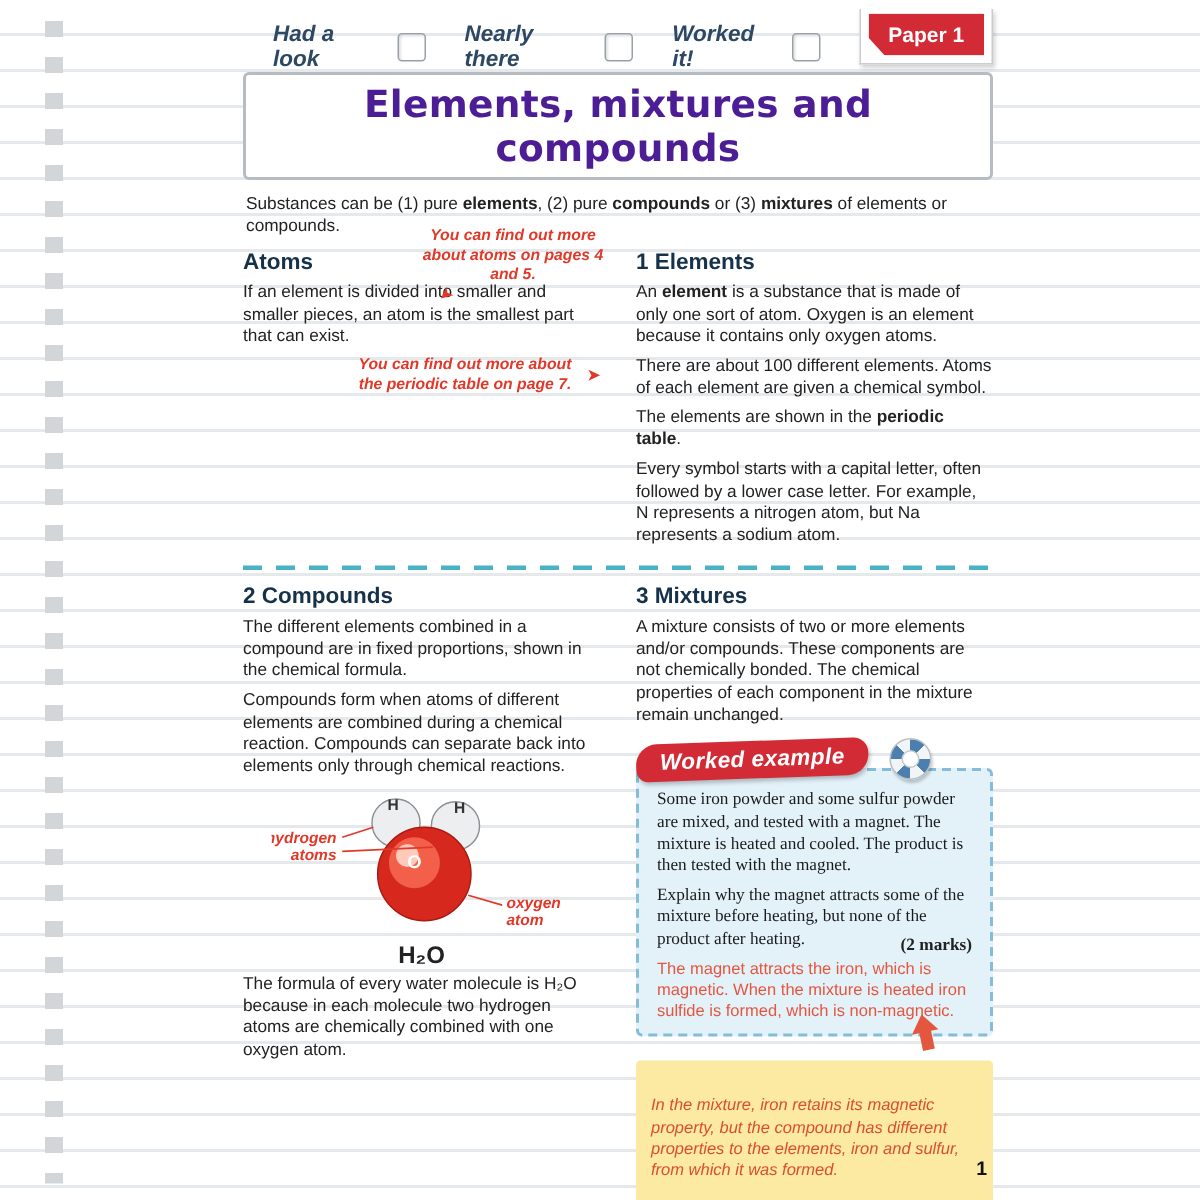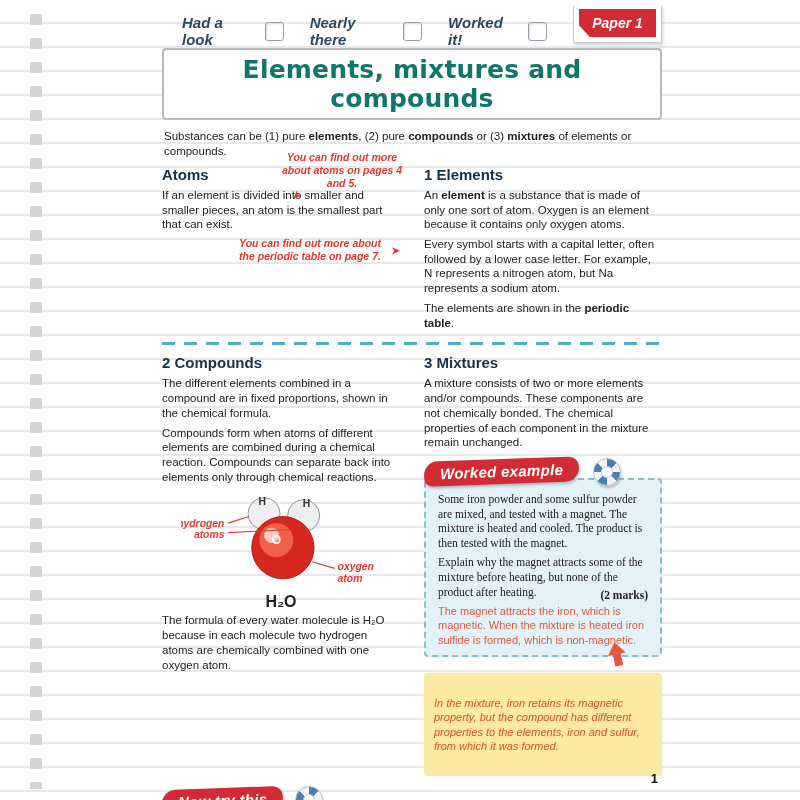--- a/index.html
+++ b/index.html
@@ -13,25 +13,25 @@
   
   .topbar{display:flex;align-items:flex-start;gap:26px;height:40px;padding-left:20px;}
   .check{display:flex;align-items:center;gap:8px;margin-top:8px;}
   .check-label{font-style:italic;font-weight:700;font-size:15px;color:#2d4862;}
   .checkbox{width:17px;height:17px;background:#fff;border:1.5px solid #99a1a8;border-radius:3px;
     box-shadow:inset 1px 1px 2px rgba(0,0,0,.15);}
   .paper-ribbon{margin-left:auto;width:88px;height:36px;background:#fff;border:1px solid #c9ccd0;border-top:0;
     box-shadow:1px 2px 3px rgba(0,0,0,.18);position:relative;}
   .ribbon-red{position:absolute;inset:3px 5px 5px 5px;background:#d22b35;display:flex;align-items:center;justify-content:center;
     clip-path:polygon(0 0,100% 0,100% 100%,14% 100%,0 58%);}
-  .ribbon-red span{color:#fff;font-style:italic;font-weight:700;font-size:14px;}
+  .ribbon-red span{color:#fff;font-weight:700;font-size:14px;}
 
   
   .title-box{border:2px solid #b6bcc2;border-radius:4px;background:#fff;padding:5px 8px;margin-top:2px;text-align:center;}
-  .title{margin:0;font-family:"DejaVu Sans",sans-serif;font-weight:800;font-size:25px;color:#0f766e;letter-spacing:.2px;}
+  .title{margin:0;font-family:"DejaVu Sans",sans-serif;font-weight:800;font-size:25px;color:#4c1d95;letter-spacing:.2px;}
 
   .intro{margin:9px 2px 2px;line-height:1.3;}
   p{margin:0 0 5px;line-height:1.28;}
   .sec-h{margin:1px 0 5px;font-weight:700;font-size:15px;color:#16324a;font-family:"Liberation Sans",sans-serif;}
 
   .cols{display:grid;grid-template-columns:1fr 1fr;column-gap:24px;position:relative;}
   .row1{margin-top:6px;}
 
   
   .note{font-style:italic;font-weight:700;font-size:10.5px;color:#e0392a;text-align:center;line-height:1.25;}
@@ -123,22 +123,23 @@
         <p>If an element is divided into smaller and smaller pieces, an atom is the smallest part that can exist.</p>
         <div class="note note-periodic">
           <span>You can find out more about the periodic table on page 7.</span>
           <span class="note-arrow-right">➤</span>
         </div>
       </div>
 
       <div class="col">
         <h2 class="sec-h">1 Elements</h2>
         <p><span>An </span><b>element</b><span> is a substance that is made of only one sort of atom. Oxygen is an element because it contains only oxygen atoms.</span></p>
+        <p>There are about 100 different elements. Atoms of each element are given a chemical symbol.</p>
+        <p><span>The elements are shown in the </span><b>periodic table</b><span>.</span></p>
         <p>Every symbol starts with a capital letter, often followed by a lower case letter. For example, N represents a nitrogen atom, but Na represents a sodium atom.</p>
-        <p><span>The elements are shown in the </span><b>periodic table</b><span>.</span></p>
       </div>
     </section>
 
     <div class="divider"></div>
 
     <section class="cols row2">
       <div class="col">
         <h2 class="sec-h">2 Compounds</h2>
         <p>The different elements combined in a compound are in fixed proportions, shown in the chemical formula.</p>
         <p>Compounds form when atoms of different elements are combined during a chemical reaction. Compounds can separate back into elements only through chemical reactions.</p>

